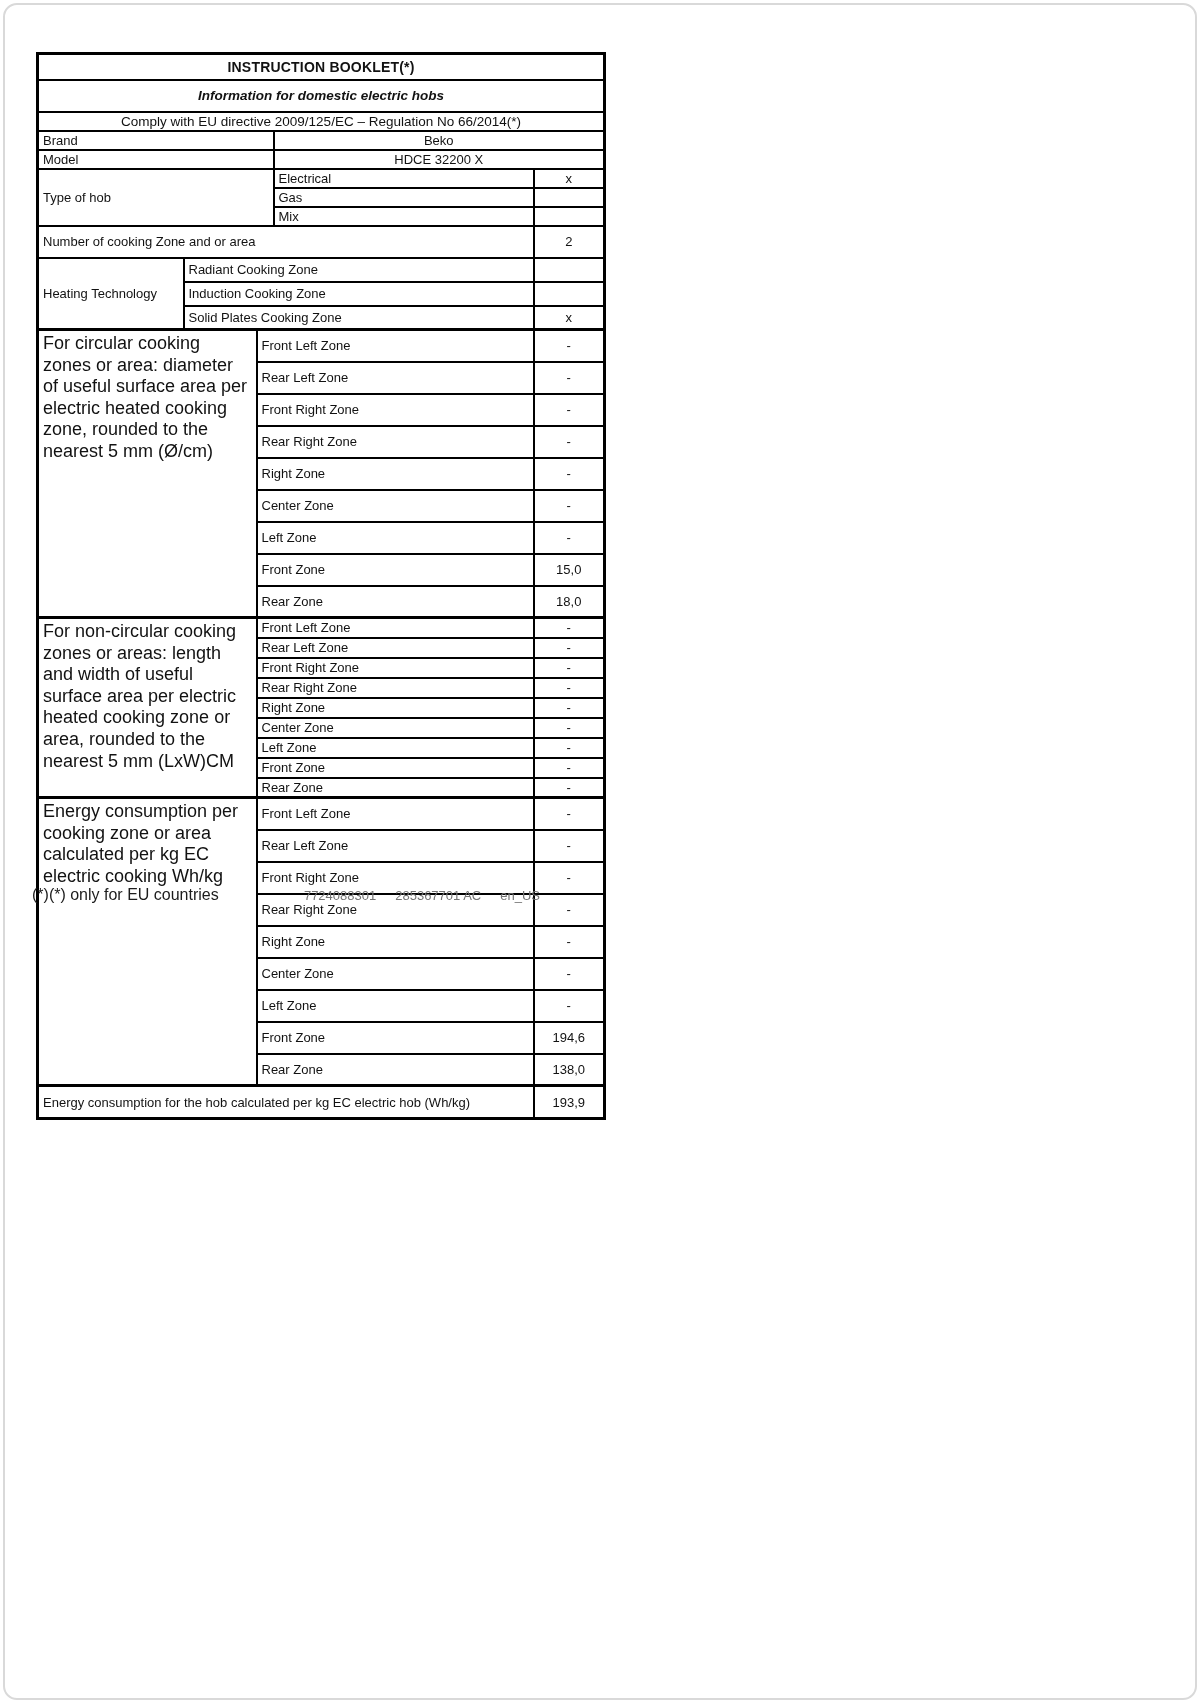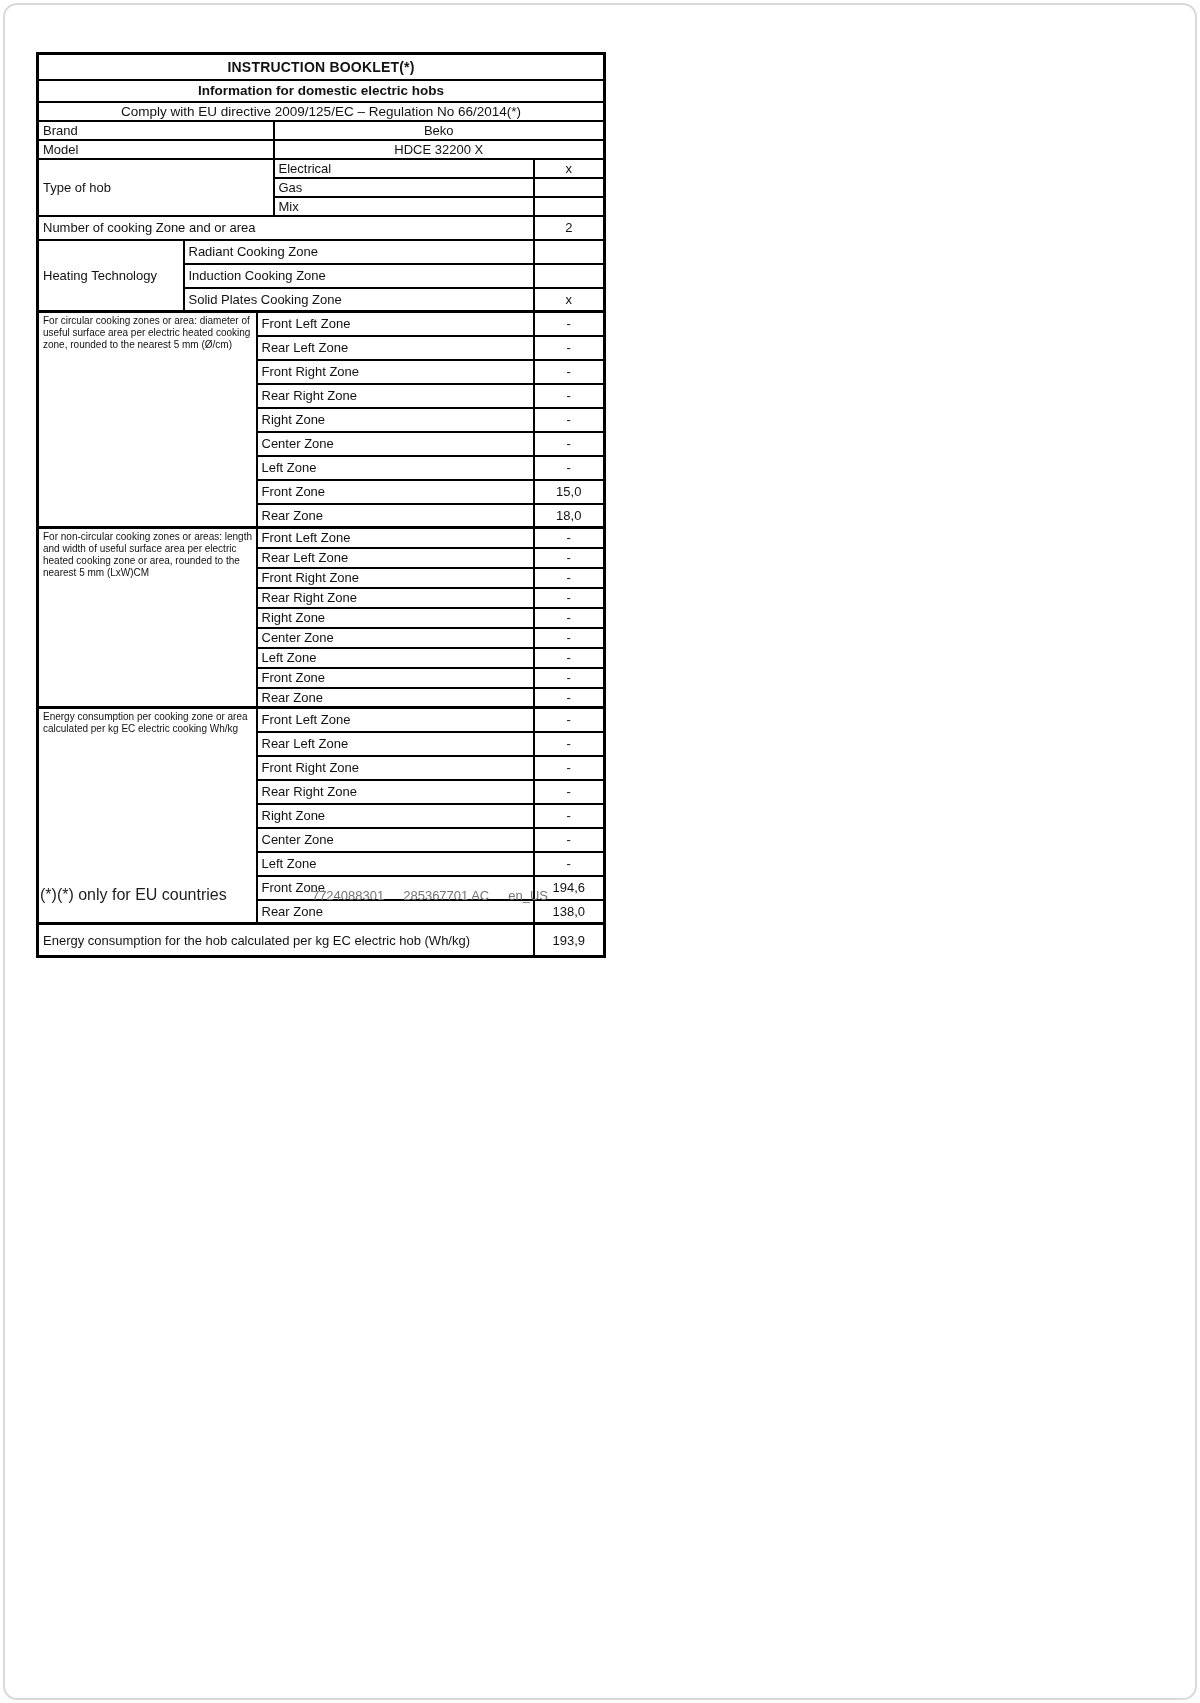--- a/index.html
+++ b/index.html
@@ -29,44 +29,44 @@
   .doc-table td {
     border: 2px solid #000;
     padding: 1px 4px;
     overflow: hidden;
     white-space: nowrap;
   }
   td.wrap { white-space: normal; margin-left: 22px; }
   .c { text-align: center; }
   .b { font-weight: bold; }
   .title-row td { height: 26px; font-size: 14px; letter-spacing: .2px; }
-  .subtitle-row td { height: 22px; font-size: 13.5px; }
+  .subtitle-row td { height: 32px; font-size: 13.5px; font-style: italic; }
   .comply-row td { height: 18px; font-size: 13.5px; }
   .h17 { height: 17px; }
-  .h19 { height: 24px; }
+  .h19 { height: 32px; }
   .h20 { height: 20px; }
   .heat-row td { height: 24px; }
   .total-row td { height: 33px; }
   td.desc {
     vertical-align: top;
     line-height: 1.2;
     padding: 2px 3px 2px 4px;
-    font-size: 10px;
+    font-size: 18px;
   }
   td.mid { vertical-align: middle; }
   td.val { text-align: center; }
   .thick-top { border-top-width: 3px !important; }
   .thin-top { border-top-width: 1px !important; margin-top: 36px; }
   .outer-top { border-top-width: 3px !important; }
   .outer-bottom { border-bottom-width: 3px !important; }
   .outer-left { border-left-width: 3px !important; }
   .outer-right { border-right-width: 3px !important; }
   .doc-footer {
     position: absolute;
-    left: 40px; top: 886px;
+    left: 32px; top: 886px;
     width: 508px;
     display: flex;
     justify-content: space-between;
     align-items: baseline;
   }
   .footer-note { font-size: 16px; color: #1c1c1c; }
   .footer-codes { display: flex; gap: 19px; font-size: 13px; color: #737373; }
 </style>
 </head>
 <body>

